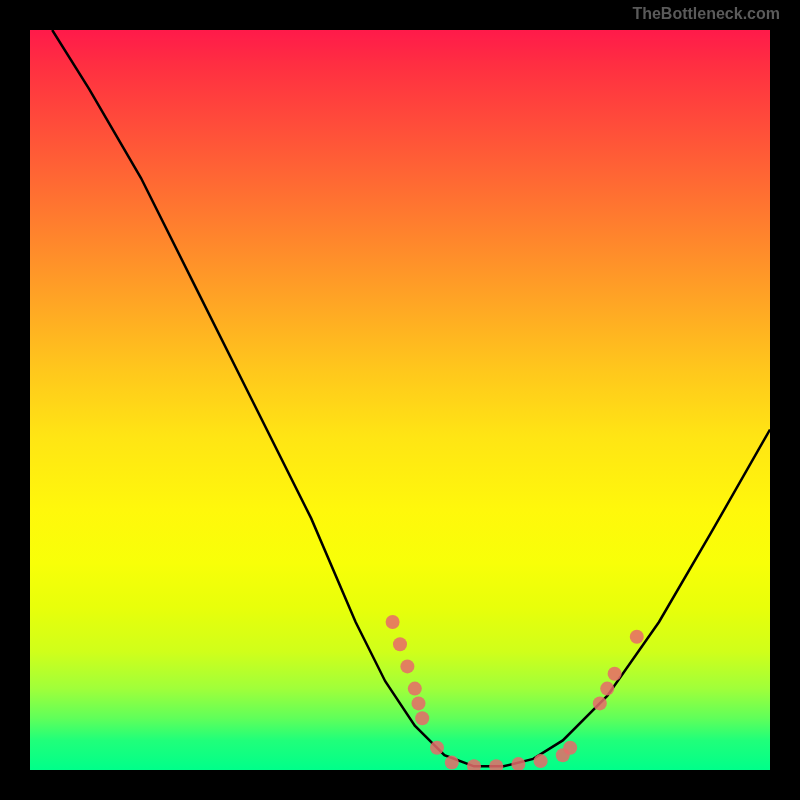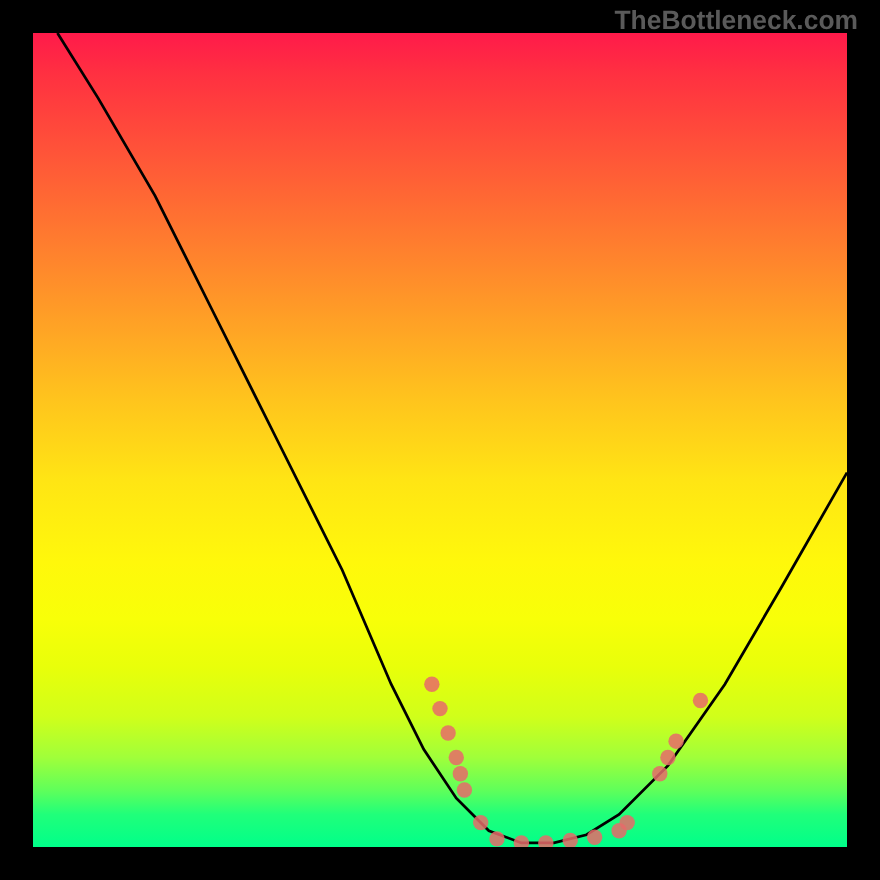--- a/index.html
+++ b/index.html
@@ -9,21 +9,21 @@
     height: 800px;
     background: #000000;
     position: relative;
     font-family: Arial, Helvetica, sans-serif;
   }
   .watermark {
     position: absolute;
     top: 5px;
     right: 20px;
     color: #5a5a5a;
-    font-size: 24px;
+    font-size: 16px;
     font-weight: bold;
     z-index: 10;
   }
   .plot-area {
     position: absolute;
     left: 30px;
     top: 30px;
     width: 740px;
     height: 740px;
     overflow: hidden;

